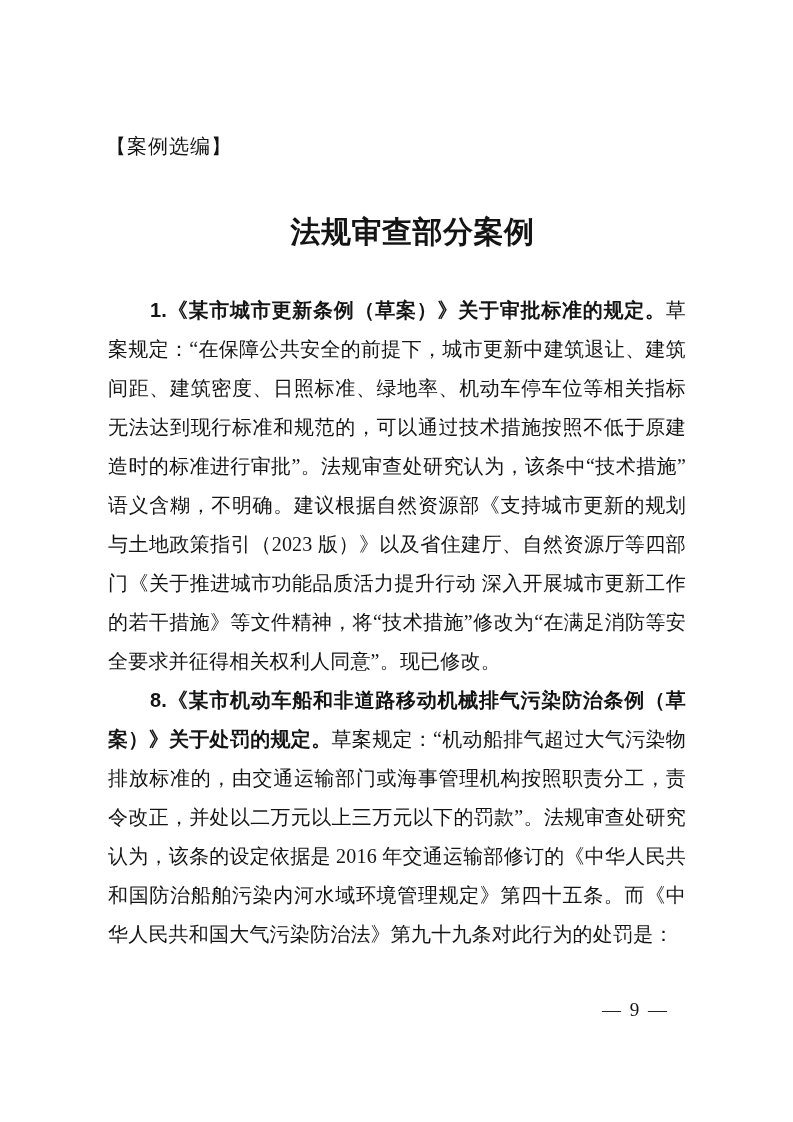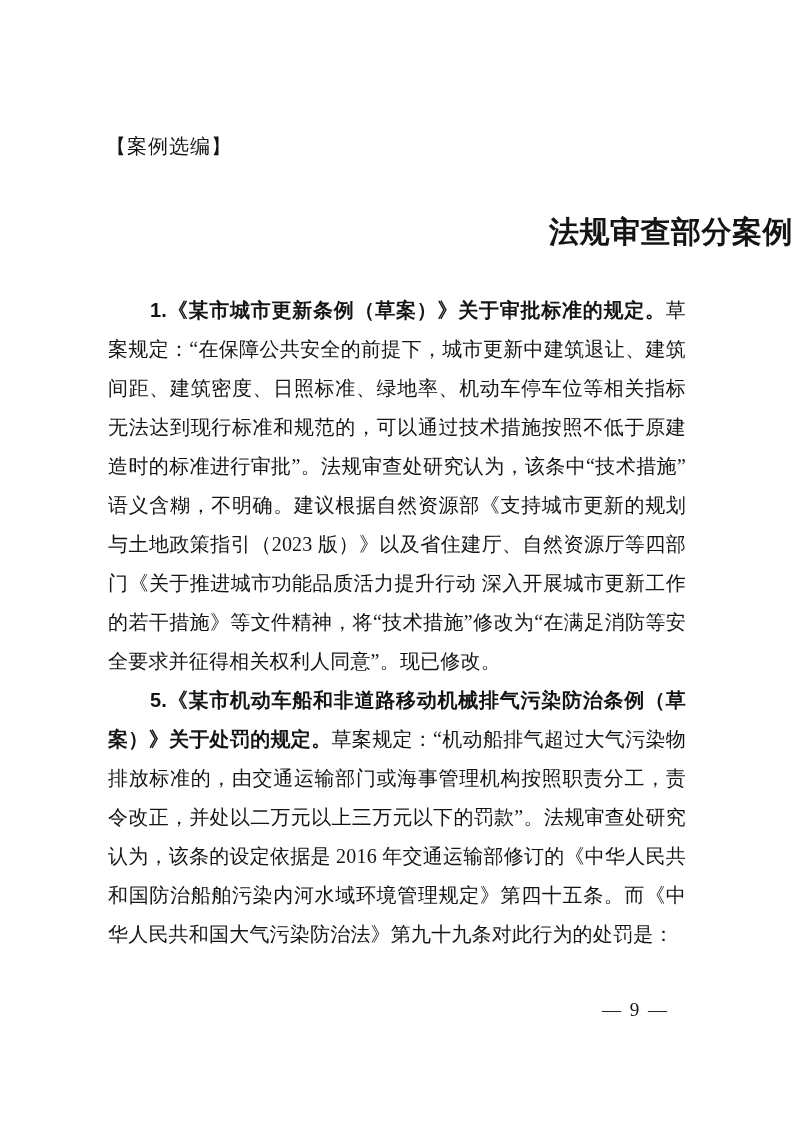--- a/index.html
+++ b/index.html
@@ -25,21 +25,21 @@
     font-size: 20px;
     letter-spacing: 1px;
     white-space: nowrap;
   }
   .doc-title {
     position: absolute;
     left: 0;
     right: 0;
     top: 212px;
     margin: 0;
-    text-align: right;
+    text-align: center;
     font-family: "Liberation Serif", serif;
     font-weight: 700;
     font-size: 30px;
     letter-spacing: 0.5px;
     padding-left: 32px;
   }
   .body-text {
     position: absolute;
     left: 108px;
     top: 291px;
@@ -72,18 +72,18 @@
 <body>
 
 <div class="page">
 
   <div class="tag-label">【案例选编】</div>
 
   <h1 class="doc-title">法规审查部分案例</h1>
 
   <div class="body-text" id="paragraphs">
       <p><span class="seg-lead">1.《某市城市更新条例（草案）》关于审批标准的规定。</span><span>草案规定：“在保障公共安全的前提下，城市更新中建筑退让、建筑间距、建筑密度、日照标准、绿地率、机动车停车位等相关指标无法达到现行标准和规范的，可以通过技术措施按照不低于原建造时的标准进行审批”。法规审查处研究认为，该条中“技术措施”语义含糊，不明确。建议根据自然资源部《支持城市更新的规划与土地政策指引（2023 版）》以及省住建厅、自然资源厅等四部门《关于推进城市功能品质活力提升行动 深入开展城市更新工作的若干措施》等文件精神，将“技术措施”修改为“在满足消防等安全要求并征得相关权利人同意”。现已修改。</span></p>
-      <p><span class="seg-lead">5.《某市机动车船和非道路移动机械排气污染防治条例（草案）》关于处罚的规定。</span><span>草案规定：“机动船排气超过大气污染物排放标准的，由交通运输部门或海事管理机构按照职责分工，责令改正，并处以二万元以上三万元以下的罚款”。法规审查处研究认为，该条的设定依据是 2016 年交通运输部修订的《中华人民共和国防治船舶污染内河水域环境管理规定》第四十五条。而《中华人民共和国大气污染防治法》第九十九条对此行为的处罚是：</span></p>
+      <p><span class="seg-lead">8.《某市机动车船和非道路移动机械排气污染防治条例（草案）》关于处罚的规定。</span><span>草案规定：“机动船排气超过大气污染物排放标准的，由交通运输部门或海事管理机构按照职责分工，责令改正，并处以二万元以上三万元以下的罚款”。法规审查处研究认为，该条的设定依据是 2016 年交通运输部修订的《中华人民共和国防治船舶污染内河水域环境管理规定》第四十五条。而《中华人民共和国大气污染防治法》第九十九条对此行为的处罚是：</span></p>
     </div>
 
   <div class="page-footer">— 9 —</div>
 
 </div>
 
 </body></html>

